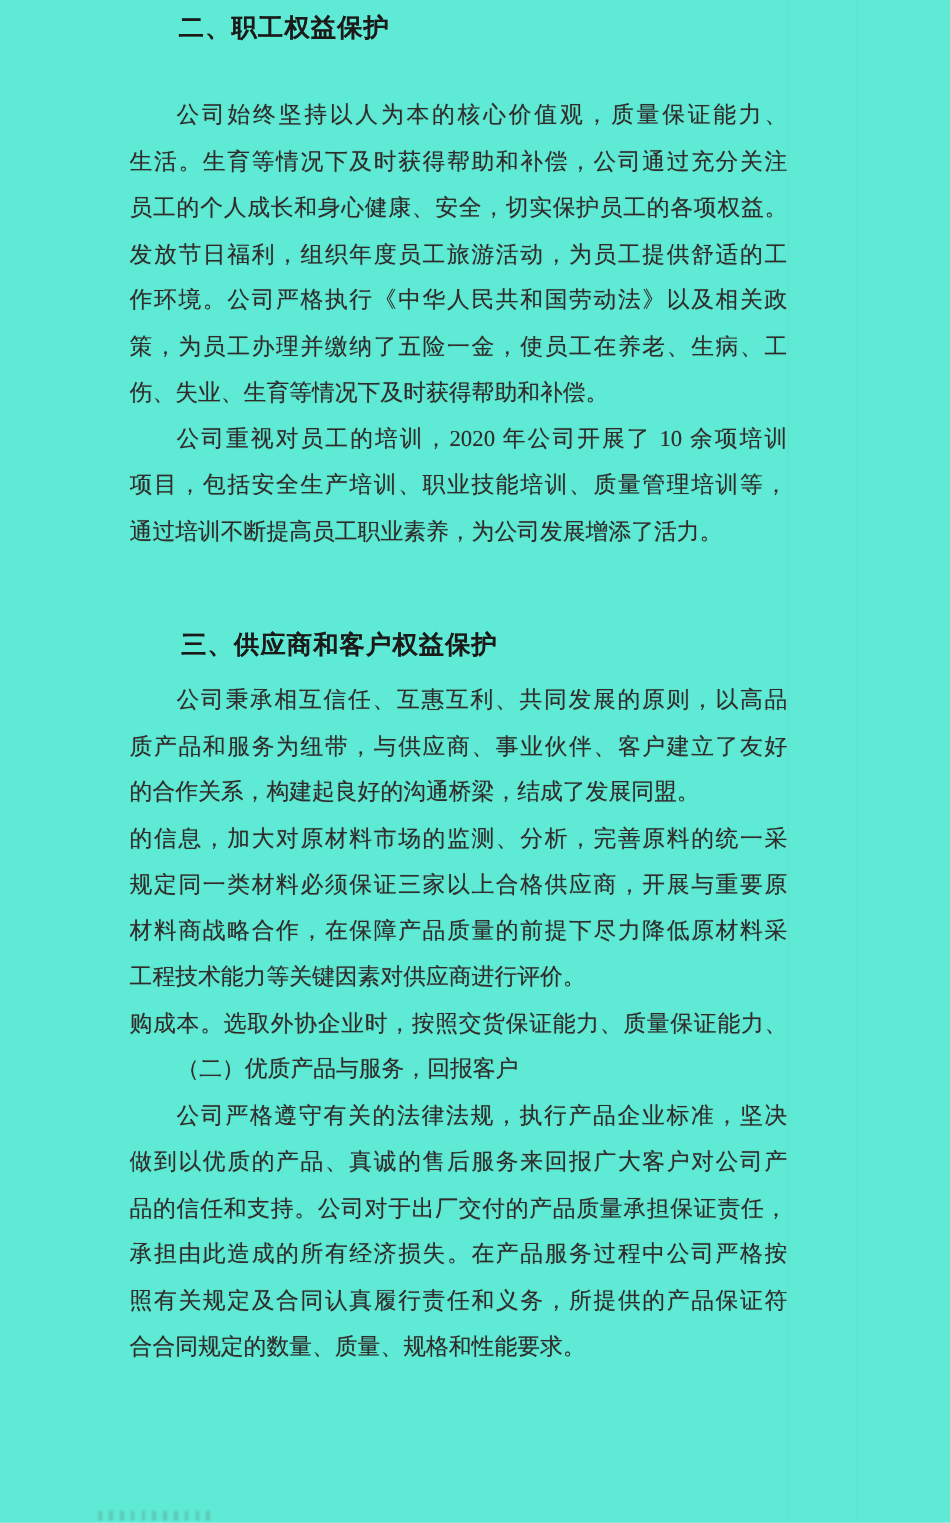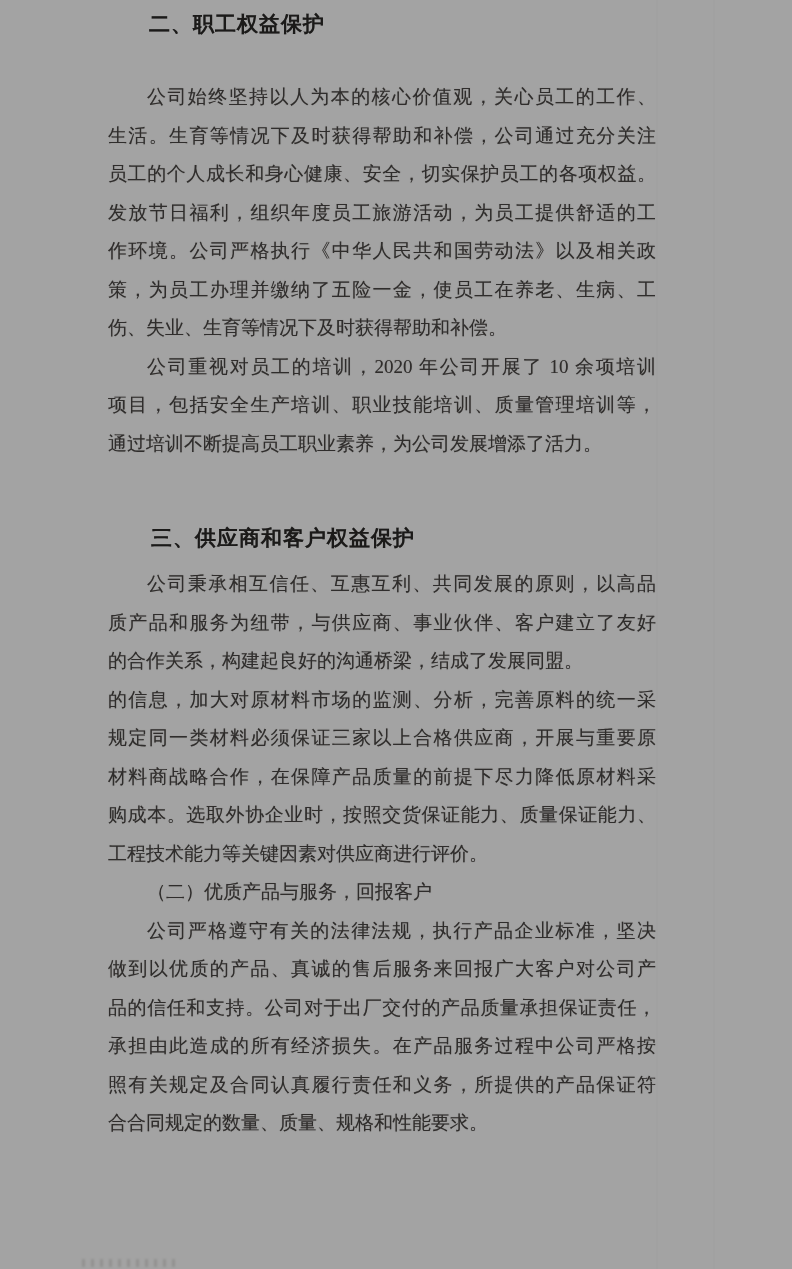--- a/index.html
+++ b/index.html
@@ -5,21 +5,21 @@
   html, body {
     margin: 0;
     padding: 0;
     background: #e9e9e7;
   }
   .page {
     position: relative;
     width: 792px;
     height: 1269px;
     margin: 0 auto;
-    background: #a3a3a3;
+    background: #5eead4;
     overflow: hidden;
     font-family: "Liberation Serif", serif;
   }
   
   .scan-streak {
     position: absolute;
     top: 0;
     bottom: 0;
     width: 2px;
     background: rgba(120,120,115,0.035);
@@ -87,43 +87,43 @@
 <body>
 
 <div class="page">
 
   <div class="scan-streak streak-1"></div>
   <div class="scan-streak streak-2"></div>
 
   <div class="heading heading-1">二、职工权益保护</div>
 
   <div class="text-block block-a">
-    <div class="line indent">公司始终坚持以人为本的核心价值观，关心员工的工作、</div>
+    <div class="line indent">公司始终坚持以人为本的核心价值观，质量保证能力、</div>
     <div class="line">生活。生育等情况下及时获得帮助和补偿，公司通过充分关注</div>
     <div class="line">员工的个人成长和身心健康、安全，切实保护员工的各项权益。</div>
     <div class="line">发放节日福利，组织年度员工旅游活动，为员工提供舒适的工</div>
     <div class="line">作环境。公司严格执行《中华人民共和国劳动法》以及相关政</div>
     <div class="line">策，为员工办理并缴纳了五险一金，使员工在养老、生病、工</div>
     <div class="line end">伤、失业、生育等情况下及时获得帮助和补偿。</div>
     <div class="line indent">公司重视对员工的培训，2020 年公司开展了 10 余项培训</div>
     <div class="line">项目，包括安全生产培训、职业技能培训、质量管理培训等，</div>
     <div class="line end">通过培训不断提高员工职业素养，为公司发展增添了活力。</div>
   </div>
 
   <div class="heading heading-2">三、供应商和客户权益保护</div>
 
   <div class="text-block block-b">
     <div class="line indent">公司秉承相互信任、互惠互利、共同发展的原则，以高品</div>
     <div class="line">质产品和服务为纽带，与供应商、事业伙伴、客户建立了友好</div>
     <div class="line end">的合作关系，构建起良好的沟通桥梁，结成了发展同盟。</div>
     <div class="line">的信息，加大对原材料市场的监测、分析，完善原料的统一采</div>
     <div class="line">规定同一类材料必须保证三家以上合格供应商，开展与重要原</div>
     <div class="line">材料商战略合作，在保障产品质量的前提下尽力降低原材料采</div>
+    <div class="line end">工程技术能力等关键因素对供应商进行评价。</div>
     <div class="line">购成本。选取外协企业时，按照交货保证能力、质量保证能力、</div>
-    <div class="line end">工程技术能力等关键因素对供应商进行评价。</div>
     <div class="line indent end">（二）优质产品与服务，回报客户</div>
     <div class="line indent">公司严格遵守有关的法律法规，执行产品企业标准，坚决</div>
     <div class="line">做到以优质的产品、真诚的售后服务来回报广大客户对公司产</div>
     <div class="line">品的信任和支持。公司对于出厂交付的产品质量承担保证责任，</div>
     <div class="line">承担由此造成的所有经济损失。在产品服务过程中公司严格按</div>
     <div class="line">照有关规定及合同认真履行责任和义务，所提供的产品保证符</div>
     <div class="line end">合合同规定的数量、质量、规格和性能要求。</div>
   </div>
 
   <div class="cutoff-artifact"></div>

